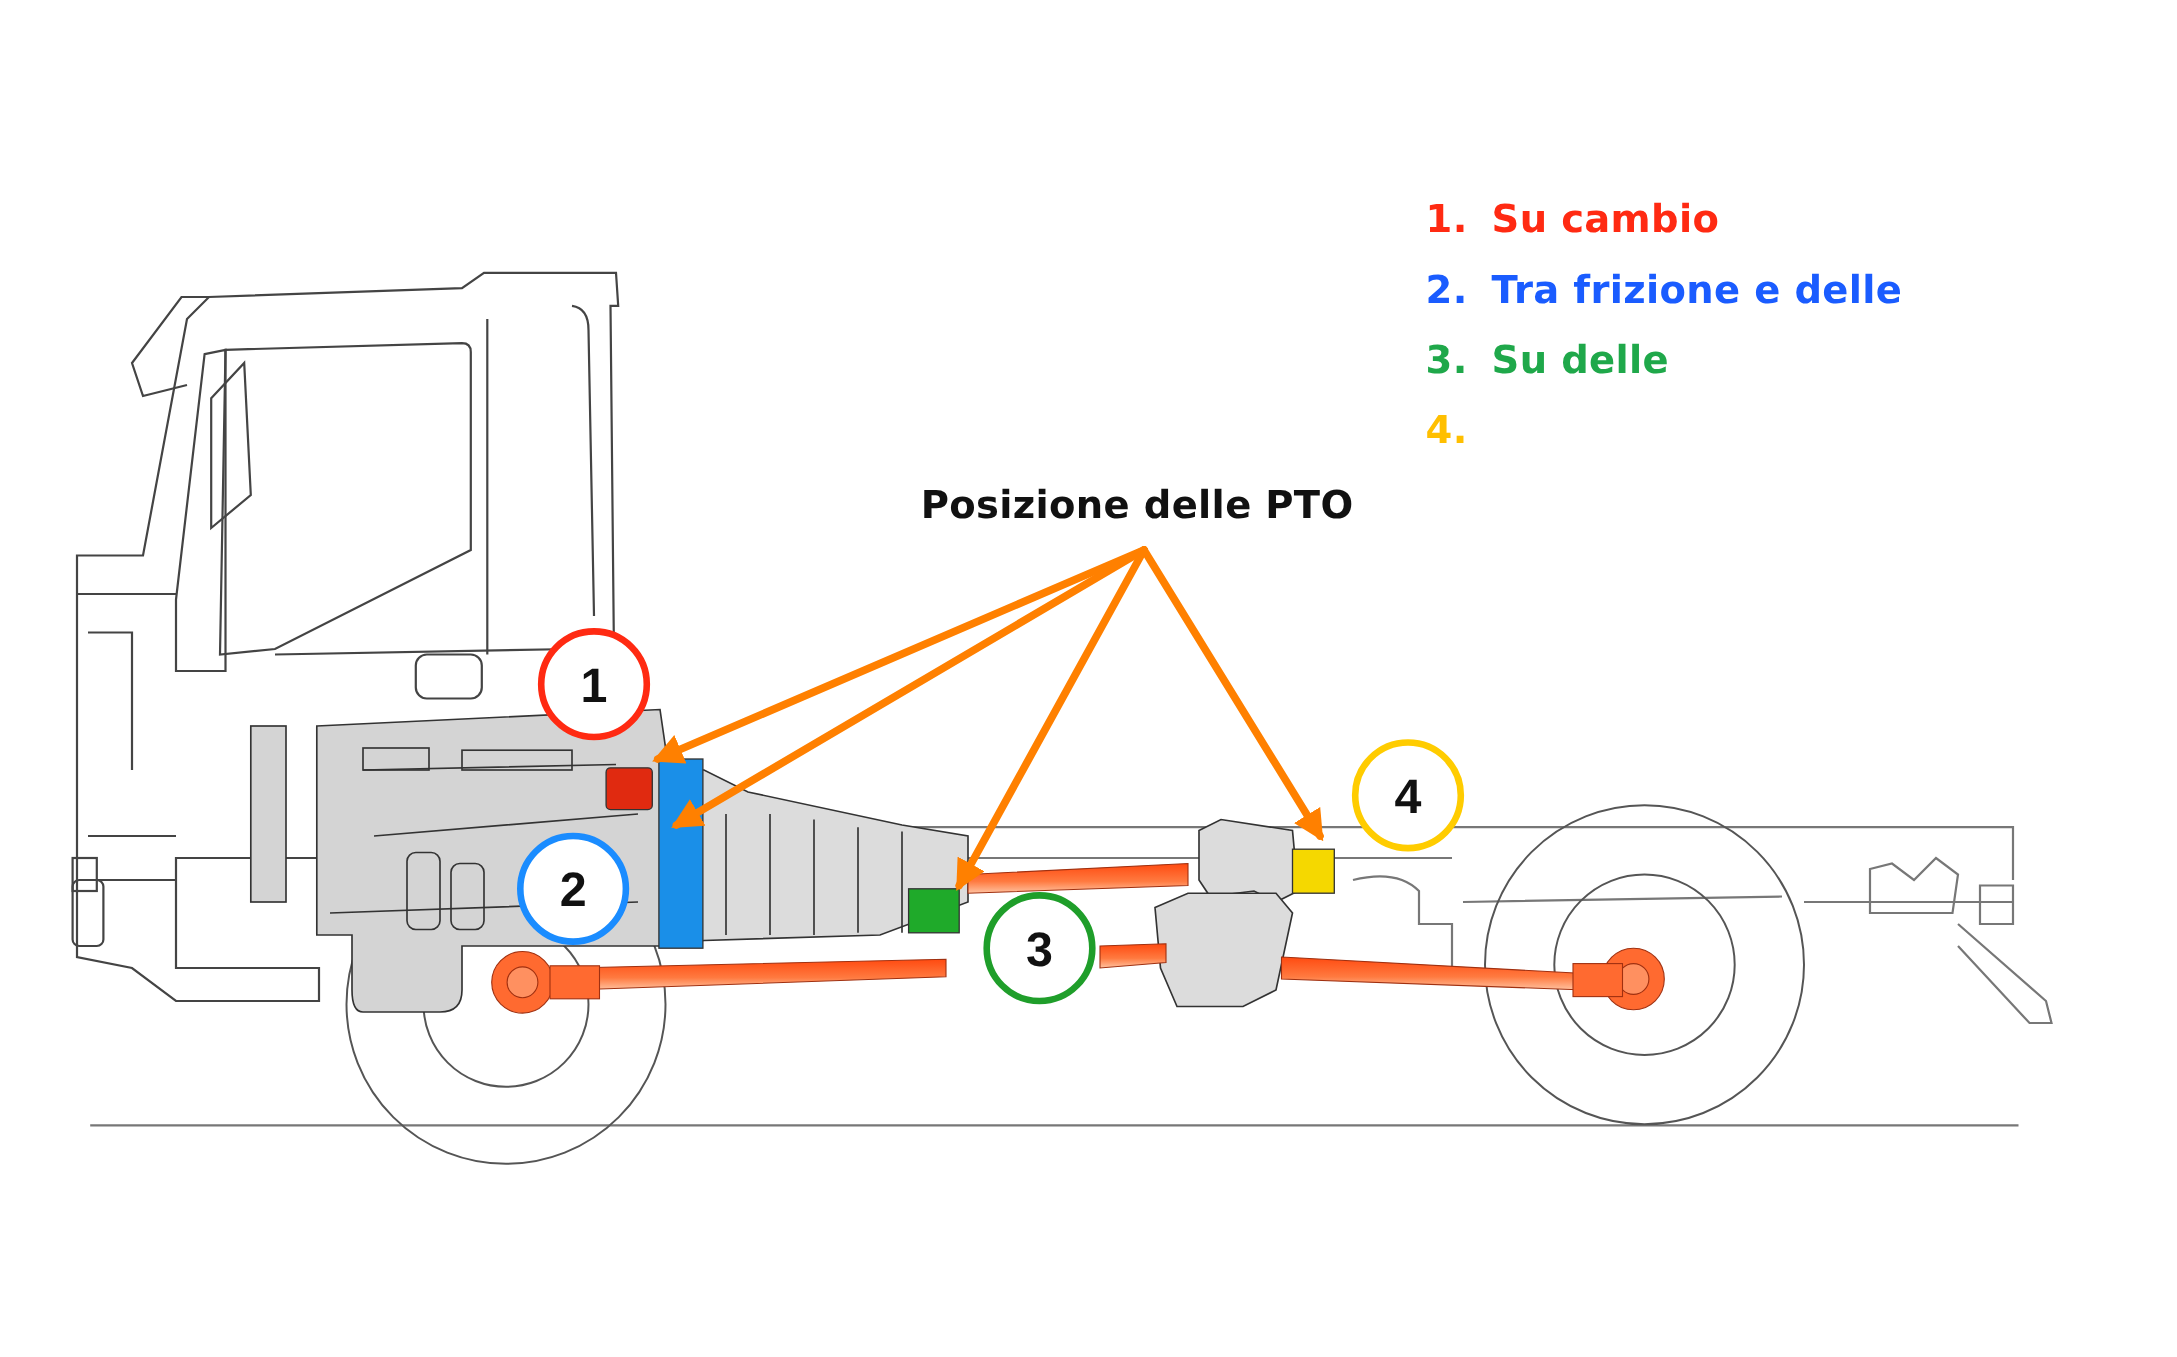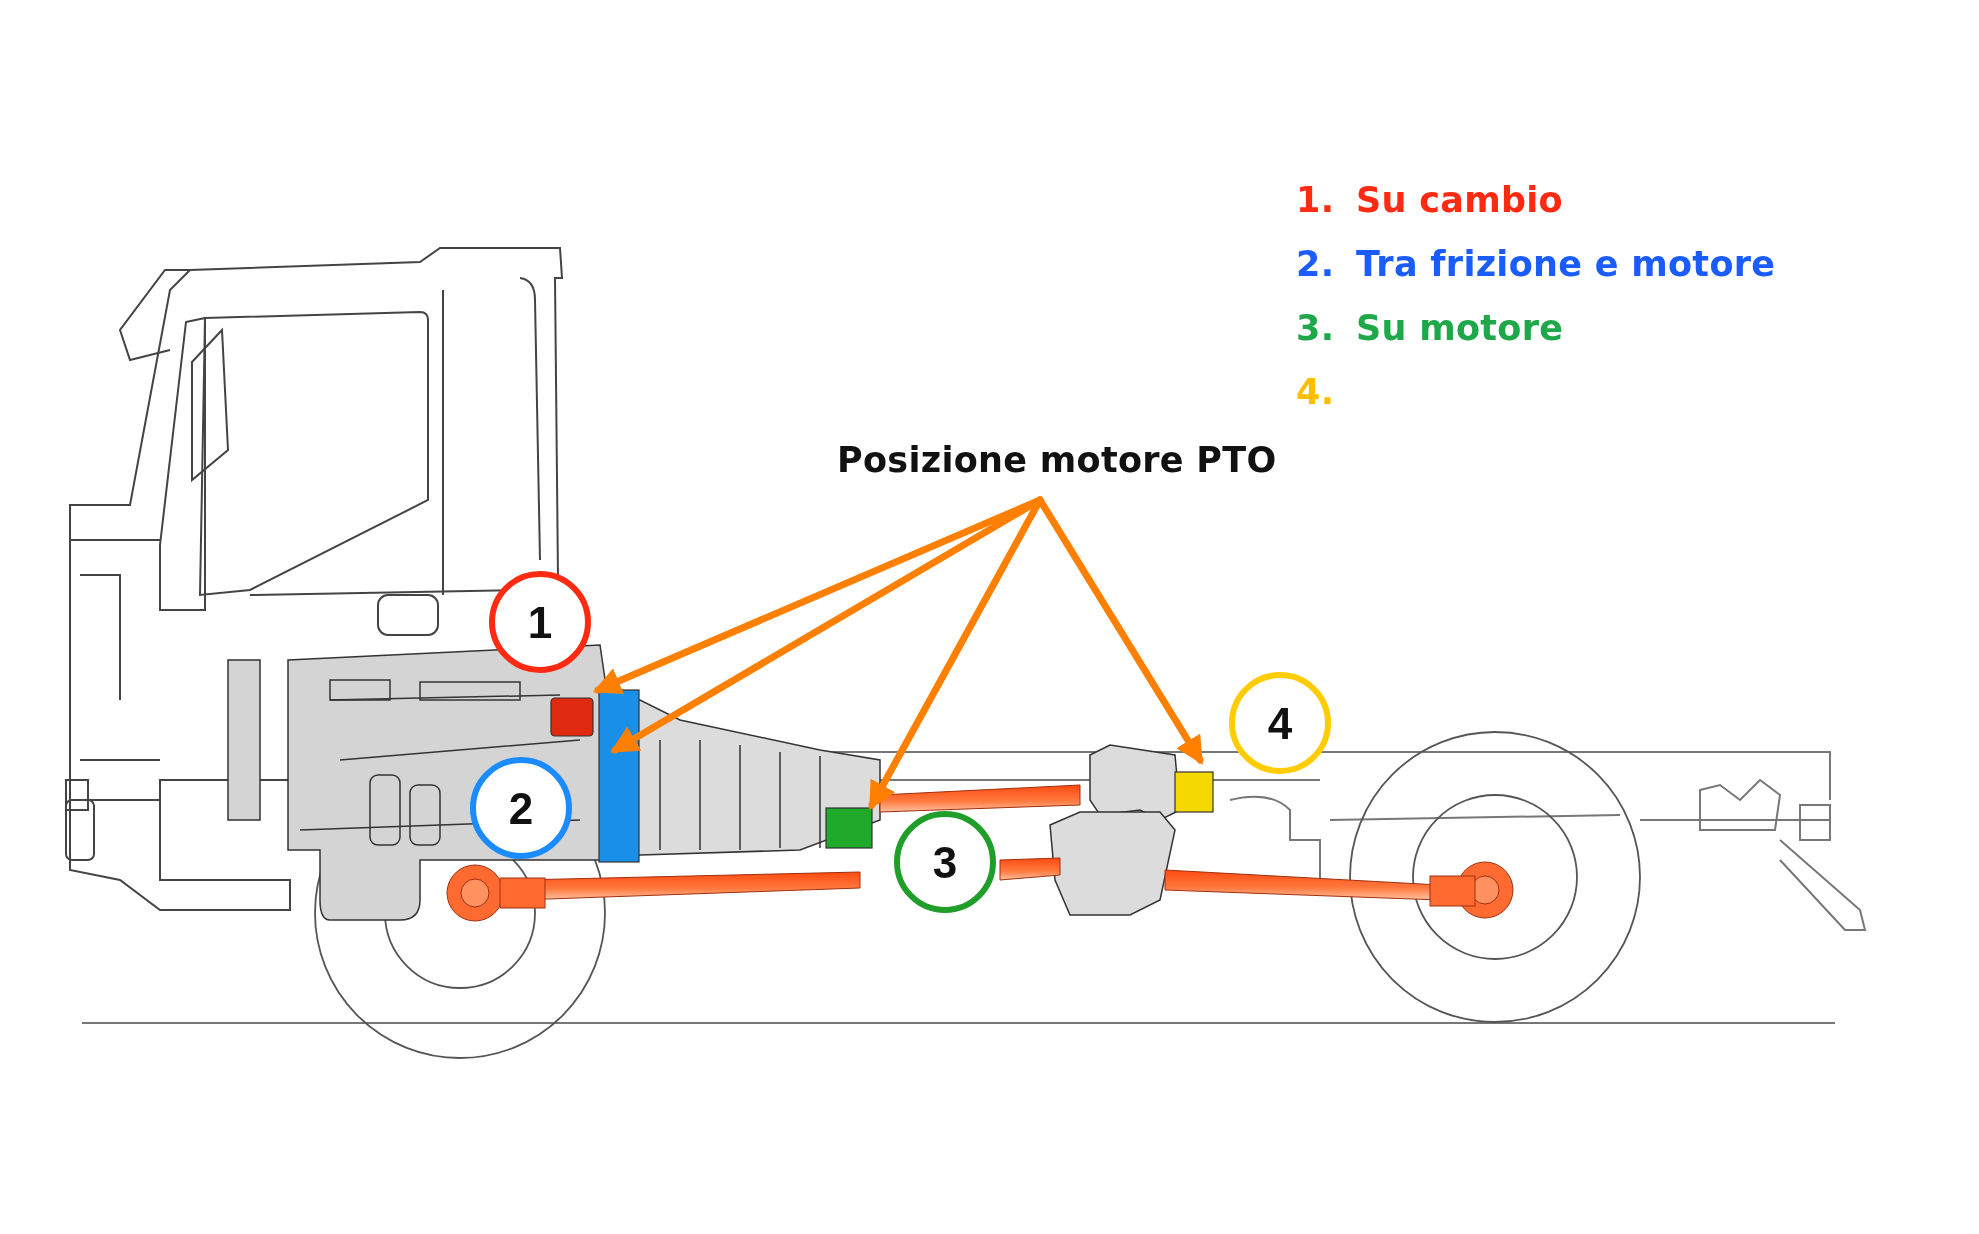--- a/index.html
+++ b/index.html
@@ -121,31 +121,31 @@
   <g>
     <circle cx="945" cy="862" r="48" fill="#fff" stroke="#1f9e2a" stroke-width="6"></circle>
     <text class="badge-text" x="945" y="878" text-anchor="middle">3</text>
   </g>
   <g>
     <circle cx="1280" cy="723" r="48" fill="#fff" stroke="#ffcc00" stroke-width="6"></circle>
     <text class="badge-text" x="1280" y="739" text-anchor="middle">4</text>
   </g>
 </svg>
 
-<div class="title">Posizione motore PTO</div>
+<div class="title">Posizione delle PTO</div>
 
 <div class="legend">
   <div class="legend-item" style="color: rgb(255, 42, 18);">
     <span class="legend-num">1.</span>
     <span>Su cambio</span>
   </div>
   <div class="legend-item" style="color: rgb(26, 92, 255);">
     <span class="legend-num">2.</span>
-    <span>Tra frizione e motore</span>
+    <span>Tra frizione e delle</span>
   </div>
   <div class="legend-item" style="color: rgb(31, 168, 74);">
     <span class="legend-num">3.</span>
-    <span>Su motore</span>
+    <span>Su delle</span>
   </div>
   <div class="legend-item" style="color: rgb(255, 191, 0);">
     <span class="legend-num">4.</span>
   </div>
 </div>
 
 </body></html>

